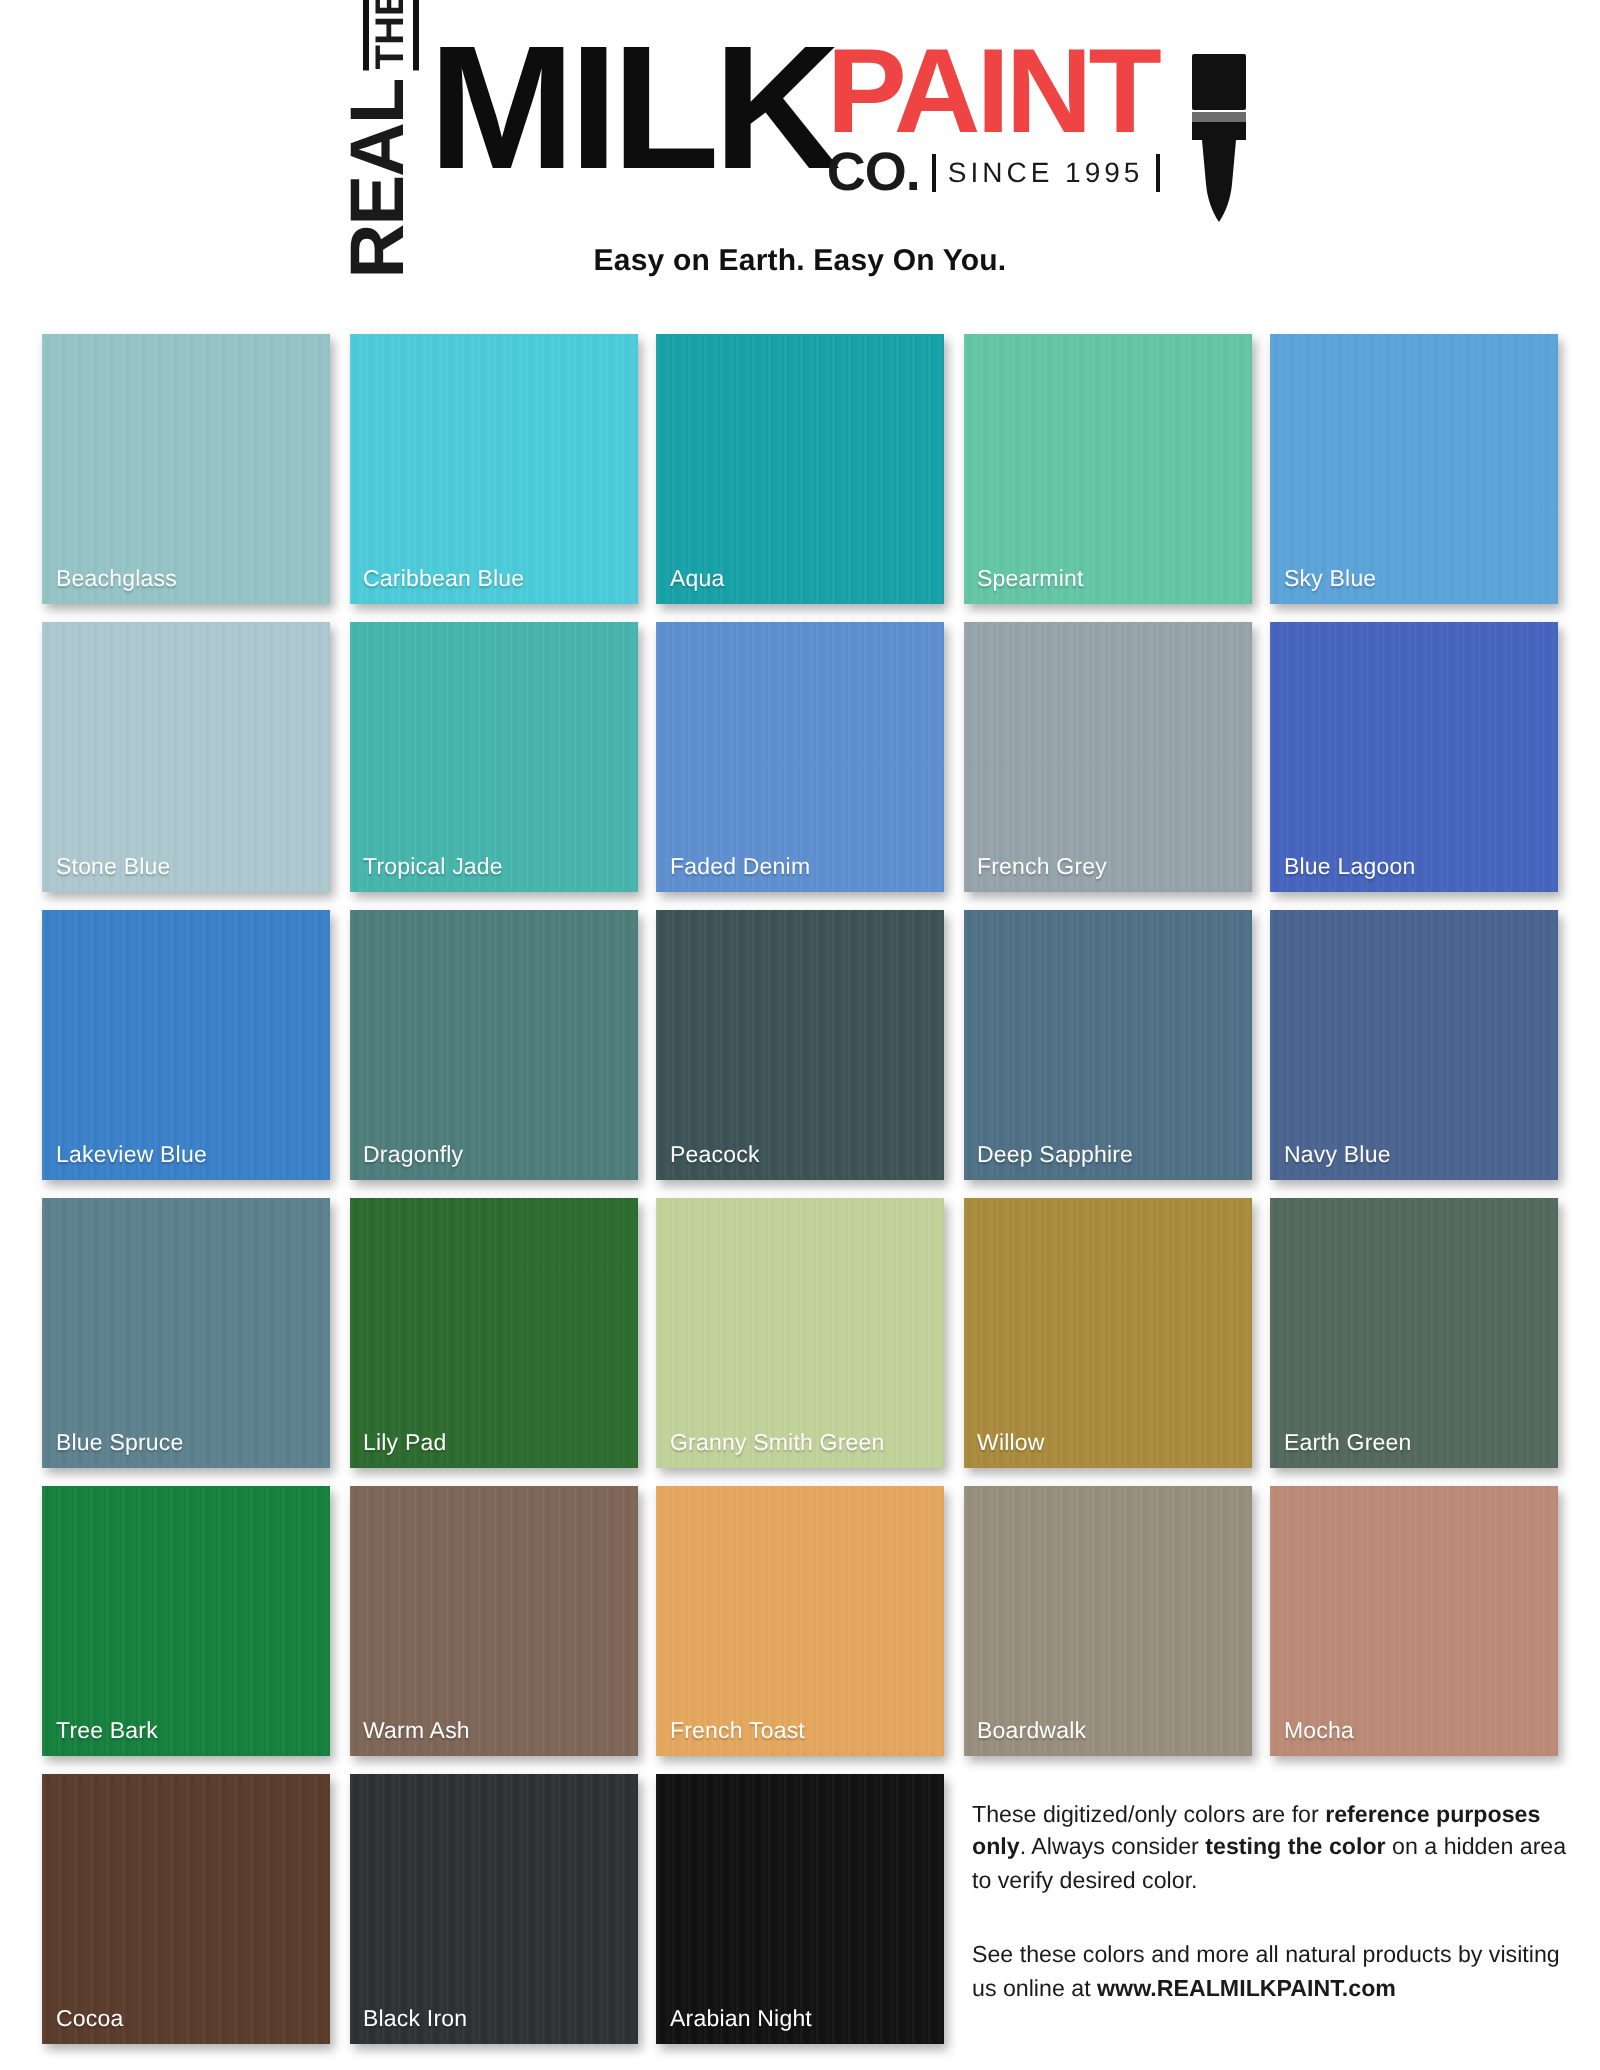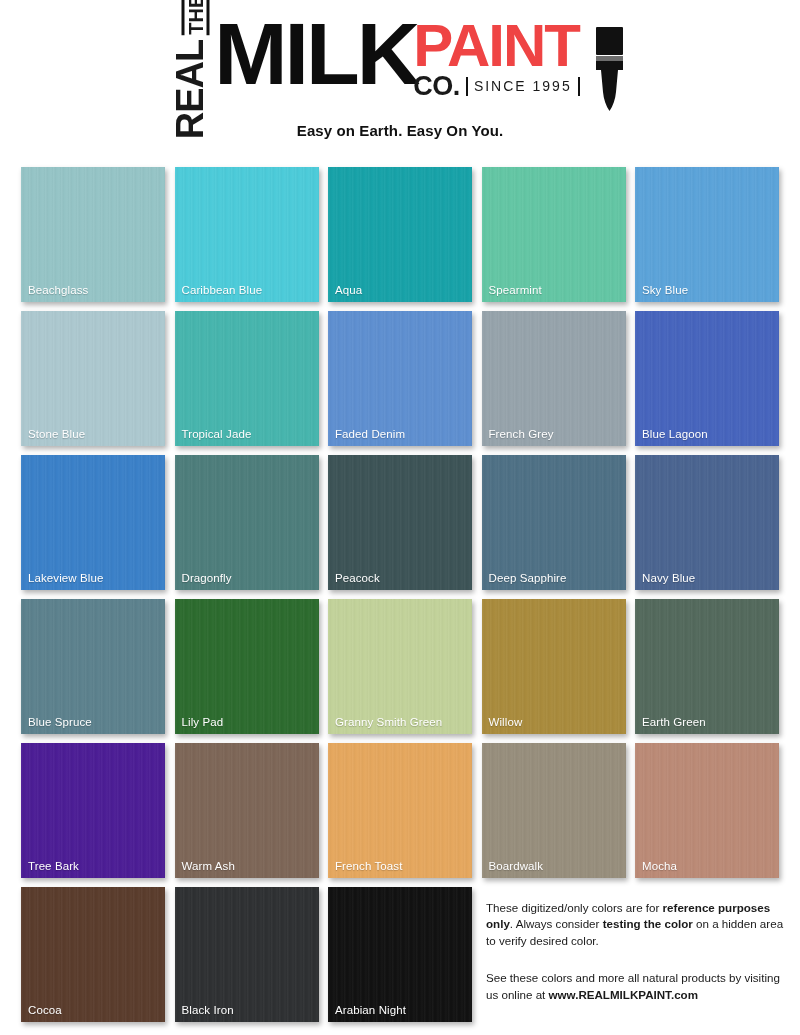--- a/index.html
+++ b/index.html
@@ -307,21 +307,21 @@
         <span class="swatch-label">Granny Smith Green</span>
       </div>
       <div class="swatch" style="background: rgb(169, 139, 60);">
         <span class="swatch-label">Willow</span>
       </div>
       <div class="swatch" style="background: rgb(83, 105, 92);">
         <span class="swatch-label">Earth Green</span>
       </div>
     </div>
     <div class="row">
-      <div class="swatch" style="background: #4c1d95;">
+      <div class="swatch" style="background: #15803d;">
         <span class="swatch-label">Tree Bark</span>
       </div>
       <div class="swatch" style="background: rgb(125, 102, 87);">
         <span class="swatch-label">Warm Ash</span>
       </div>
       <div class="swatch" style="background: rgb(229, 167, 94);">
         <span class="swatch-label">French Toast</span>
       </div>
       <div class="swatch" style="background: rgb(151, 142, 124);">
         <span class="swatch-label">Boardwalk</span>

